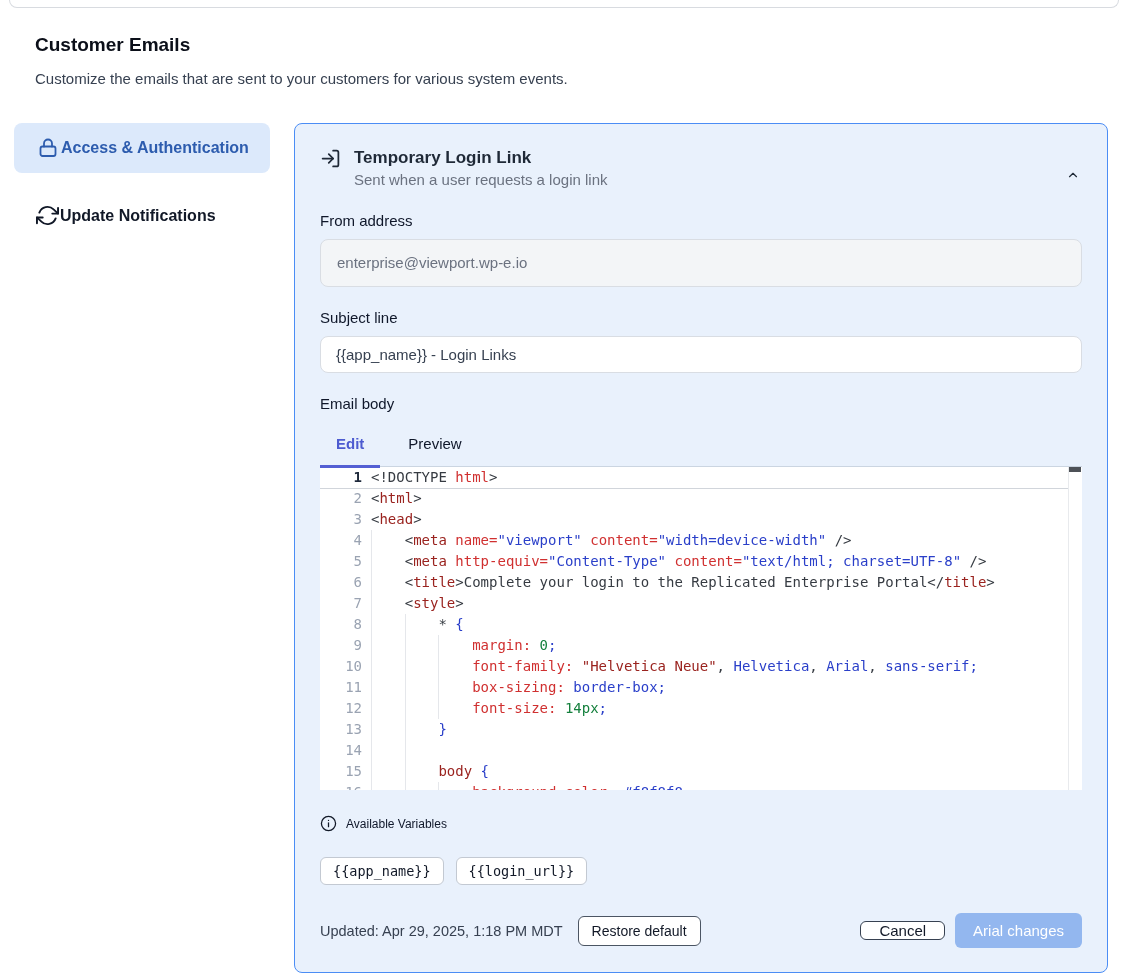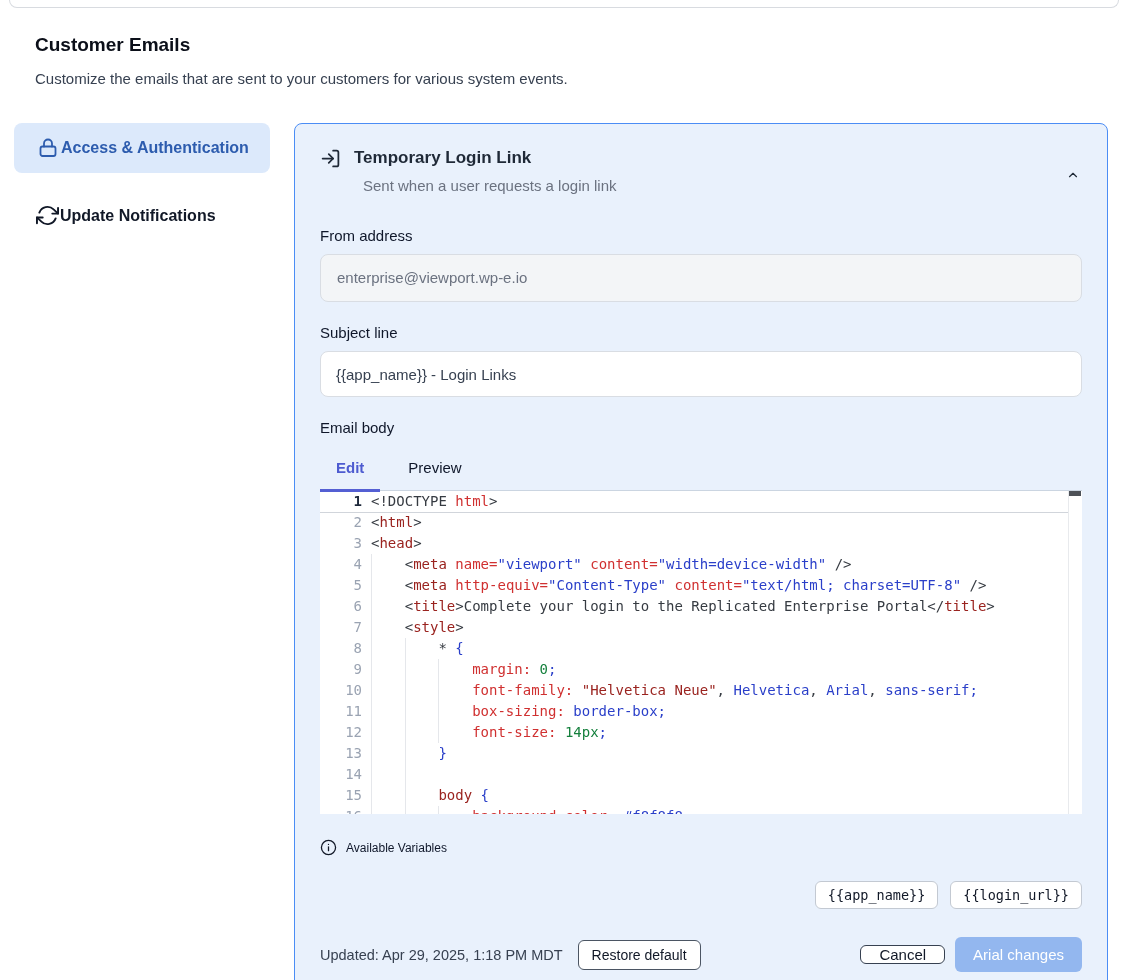--- a/index.html
+++ b/index.html
@@ -34,34 +34,34 @@
 
   
   .panel {
     flex:1; position:relative;
     background:#e9f1fc; border:1px solid #4b8df5; border-radius:8px;
     padding:24px 25px;
   }
   .panel-head { display:flex; gap:13px; margin-bottom:24px; }
   .panel-head .icn { flex:none; display:flex; }
   .panel-title { font-size:17px; font-weight:700; color:#1f2937; margin:0 0 3px; }
-  .panel-subtitle { font-size:15px; color:#6b7280; margin:9px; }
+  .panel-subtitle { font-size:15px; color:#6b7280; margin:0; }
   .collapse-btn {
     position:absolute; right:26px; top:44px; background:none; border:none;
     padding:0; cursor:pointer; display:flex;
   }
 
   .field-label { font-size:15px; color:#0f172a; margin:0 0 10px; }
   .input-read {
     height:48px; border:1px solid #d9dde3; border-radius:8px; background:#f3f5f7;
     color:#6b7280; font-size:15px; line-height:46px; padding:0 16px;
     margin-bottom:22px;
   }
   .input-text {
-    width:100%; height:46px; border:1px solid #d9dde3; border-radius:8px; background:#fff;
+    width:100%; height:37px; border:1px solid #d9dde3; border-radius:8px; background:#fff;
     color:#374151; font-size:15px; padding:0 15px; margin-bottom:22px;
     font-family:"Liberation Sans", sans-serif; outline:none;
   }
 
   
   .tabs { display:flex; gap:12px; position:relative; z-index:2; }
   .tab {
     background:none; border:none; padding:13px 16px 14px; font-size:15px;
     color:#0f172a; cursor:pointer; position:relative;
     font-family:"Liberation Sans", sans-serif;
@@ -92,21 +92,21 @@
   .tk-d{color:#363b42} .tk-m{color:#9a231f} .tk-r{color:#d03030}
   .tk-b{color:#2a3fc9} .tk-g{color:#15803d}
   .vtrack {
     position:absolute; top:0; right:0; width:14px; height:100%;
     background:#fff; border-left:1px solid #e8eaed;
   }
   .vthumb { position:absolute; top:0; right:1px; width:12px; height:5px; background:#4d5157; cursor:pointer; }
 
   
   .vars-label { display:flex; align-items:center; gap:9px; margin:25px 0 25px; font-size:12px; color:#0f172a; }
-  .chips { display:flex; gap:12px;justify-content:flex-end; }
+  .chips { display:flex; gap:12px; }
   .chip {
     height:28px; padding:4px 12px; background:#fff;
     border:1px solid #c3c9d2; border-radius:6px;
     font-family:"DejaVu Sans Mono", monospace; font-size:13.5px; line-height:19px;
     color:#111827; cursor:pointer;
   }
 
   
   .panel-footer { display:flex; align-items:center; margin-top:28px; }
   .updated { font-size:14.5px; color:#374151; }

